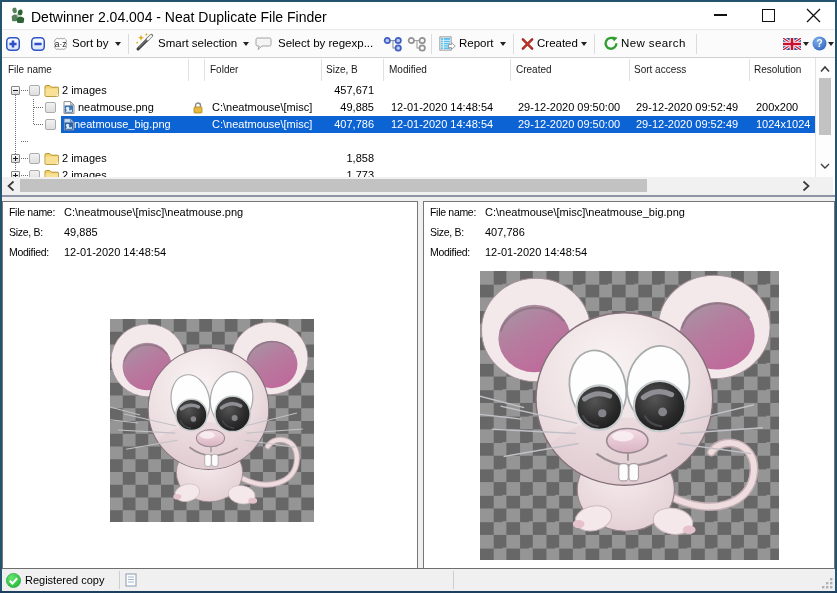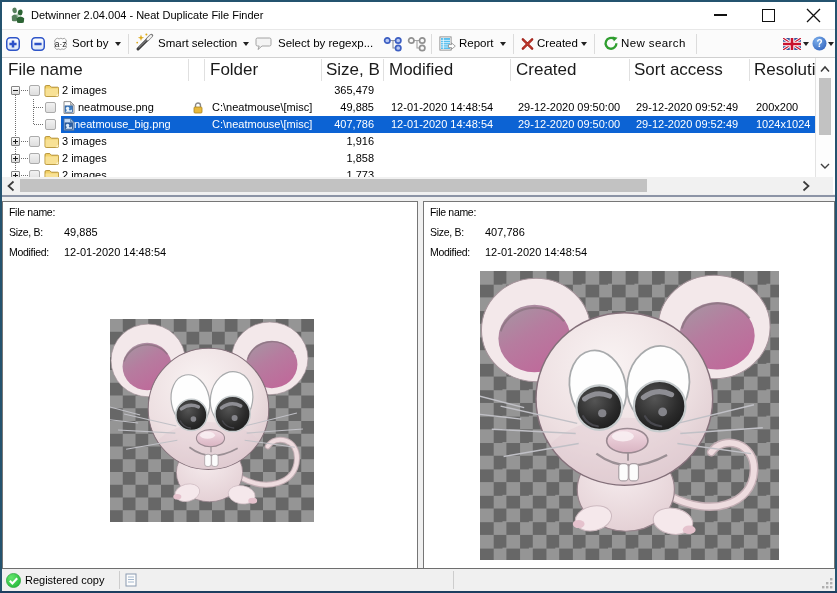--- a/index.html
+++ b/index.html
@@ -6,29 +6,29 @@
 html,body{width:837px;height:593px}
 body{position:relative;font-family:"Liberation Sans",sans-serif;background:#fff;overflow:hidden;font-size:11px;color:#000}
 .abs{position:absolute}
 
 .b-top{left:0;top:0;width:837px;height:2px;background:#24536f}
 .b-left{left:0;top:0;width:2px;height:593px;background:#24536f}
 .b-right{left:835px;top:0;width:2px;height:593px;background:#24536f}
 .b-bot{left:0;top:591px;width:837px;height:2px;background:#1d3f60}
 
 .titlebar{left:2px;top:2px;width:833px;height:28px;background:#fff;border-bottom:1px solid #e8e8e8}
-.title-text{left:31px;top:9px;font-size:11px;color:#000}
+.title-text{left:31px;top:9px;font-size:14px;color:#000}
 
 .toolbar{left:2px;top:30px;width:833px;height:28px;background:#fbfbfb;border-bottom:1px solid #d0d0d0}
 .tsep{position:absolute;top:34px;width:1px;height:20px;background:#dcdcdc}
 .tlabel{position:absolute;top:37px;font-size:11.5px;color:#000}
 .tarrow{position:absolute;width:0;height:0;border-left:3.5px solid transparent;border-right:3.5px solid transparent;border-top:4px solid #222;top:42px}
 
 .tree{left:2px;top:58px;width:813px;height:136px;background:#fff;overflow:hidden}
-.hcell{position:absolute;top:0;height:24px;font-size:17px;color:#1a1a1a;line-height:24px}
+.hcell{position:absolute;top:0;height:24px;font-size:10px;color:#1a1a1a;line-height:24px}
 .hline{position:absolute;top:1px;height:22px;width:1px;background:#e0e0e0}
 .row{position:absolute;left:0;width:813px;height:17px;font-size:11px;line-height:17px}
 .selband{position:absolute;left:59px;top:58px;width:754px;height:17px;background:#0c63d4}
 .cell{position:absolute;top:0;line-height:17px;white-space:nowrap}
 .szcell{position:absolute;top:0;line-height:17px;right:441px;text-align:right}
 .dotv{position:absolute;width:1px;background-image:repeating-linear-gradient(to bottom,#6e6e6e 0 1px,transparent 1px 2px)}
 .doth{position:absolute;height:1px;background-image:repeating-linear-gradient(to right,#6e6e6e 0 1px,transparent 1px 2px)}
 .expander{position:absolute;width:9px;height:9px;border:1px solid #848484;background:linear-gradient(#fdfdfd,#dadada);border-radius:1px}
 .expander .h{position:absolute;left:1px;top:3px;width:5px;height:1px;background:#1a1a1a}
 .expander .v{position:absolute;left:3px;top:1px;width:1px;height:5px;background:#1a1a1a}
@@ -197,21 +197,21 @@
 
   <div class="row" style="top:24px">
     <div class="expander" style="left:9px;top:4px">
         <i class="h"></i>
       </div>
     <div class="chk" style="left:27px;top:3px"></div>
     <svg style="position:absolute;left:42px;top:2px" width="15" height="13" viewBox="0 0 15 13">
         <use href="#folderic"></use>
       </svg>
     <div class="cell" style="left:60px">2 images</div>
-    <div class="szcell">365,479</div>
+    <div class="szcell">457,671</div>
   </div>
 
   <div class="row" style="top:41px">
     <div class="chk" style="left:43px;top:3px"></div>
     <svg style="position:absolute;left:61px;top:2px" width="12" height="13" viewBox="0 0 12 13">
         <use href="#fileic"></use>
       </svg>
     <div class="cell" style="left:76px">neatmouse.png</div>
     <svg style="position:absolute;left:190px;top:3px" width="12" height="12" viewBox="0 0 12 12">
       <path d="M3.5 5 V3.5 A2.5 2.5 0 0 1 8.5 3.5 V5" fill="none" stroke="#8a8a8a" stroke-width="1.4"></path>
@@ -232,32 +232,20 @@
       </svg>
     <div class="cell" style="left:72px">neatmouse_big.png</div>
     <div class="cell" style="left:210px">C:\neatmouse\[misc]</div>
     <div class="szcell" style="color:#fff">407,786</div>
     <div class="cell" style="left:389px">12-01-2020 14:48:54</div>
     <div class="cell" style="left:516px">29-12-2020 09:50:00</div>
     <div class="cell" style="left:634px">29-12-2020 09:52:49</div>
     <div class="cell" style="left:754px">1024x1024</div>
   </div>
 
-  <div class="row" style="top:75px">
-    <div class="expander" style="left:9px;top:4px">
-        <i class="h"></i>
-        <i class="v"></i>
-      </div>
-    <div class="chk" style="left:27px;top:3px"></div>
-    <svg style="position:absolute;left:42px;top:2px" width="15" height="13" viewBox="0 0 15 13">
-        <use href="#folderic"></use>
-      </svg>
-    <div class="cell" style="left:60px">3 images</div>
-    <div class="szcell">1,916</div>
-  </div>
 
   <div class="row" style="top:92px">
     <div class="expander" style="left:9px;top:4px">
         <i class="h"></i>
         <i class="v"></i>
       </div>
     <div class="chk" style="left:27px;top:3px"></div>
     <svg style="position:absolute;left:42px;top:2px" width="15" height="13" viewBox="0 0 15 13">
         <use href="#folderic"></use>
       </svg>
@@ -296,32 +284,34 @@
       <path d="M2.5 1.5 L7.5 6 L2.5 10.5" fill="none" stroke="#3a3a3a" stroke-width="1.7"></path>
     </svg>
 </div>
 <div class="abs corner"></div>
 
 <div class="abs gaph"></div>
 <div class="abs gapv"></div>
 <div class="abs" style="left:2px;top:195px;width:833px;height:1.5px;background:#8c94a6"></div>
 <div class="abs panel panel-l" id="panelL">
   <div class="plabel" style="left:6px;top:4px">File name:</div>
+  <div class="pvalue" style="left:61px;top:4px">C:\neatmouse\[misc]\neatmouse.png</div>
   <div class="plabel" style="left:6px;top:24px">Size, B:</div>
   <div class="pvalue" style="left:61px;top:24px">49,885</div>
   <div class="plabel" style="left:6px;top:44px">Modified:</div>
   <div class="pvalue" style="left:61px;top:44px">12-01-2020 14:48:54</div>
   <div class="checker" style="left:107px;top:117px;width:204px;height:203px">
     <svg width="204" height="203" viewBox="0 0 203 201" preserveAspectRatio="none">
         <use href="#mouse"></use>
       </svg>
   </div>
 </div>
 <div class="abs panel panel-r" id="panelR">
   <div class="plabel" style="left:6px;top:4px">File name:</div>
+  <div class="pvalue" style="left:61px;top:4px">C:\neatmouse\[misc]\neatmouse_big.png</div>
   <div class="plabel" style="left:6px;top:24px">Size, B:</div>
   <div class="pvalue" style="left:61px;top:24px">407,786</div>
   <div class="plabel" style="left:6px;top:44px">Modified:</div>
   <div class="pvalue" style="left:61px;top:44px">12-01-2020 14:48:54</div>
   <div class="checker" style="left:56px;top:69px;width:299px;height:289px;background-size:26.4px 26.4px">
     <svg width="299" height="289" viewBox="0 0 203 201" preserveAspectRatio="none">
         <use href="#mouse"></use>
       </svg>
   </div>
 </div>

